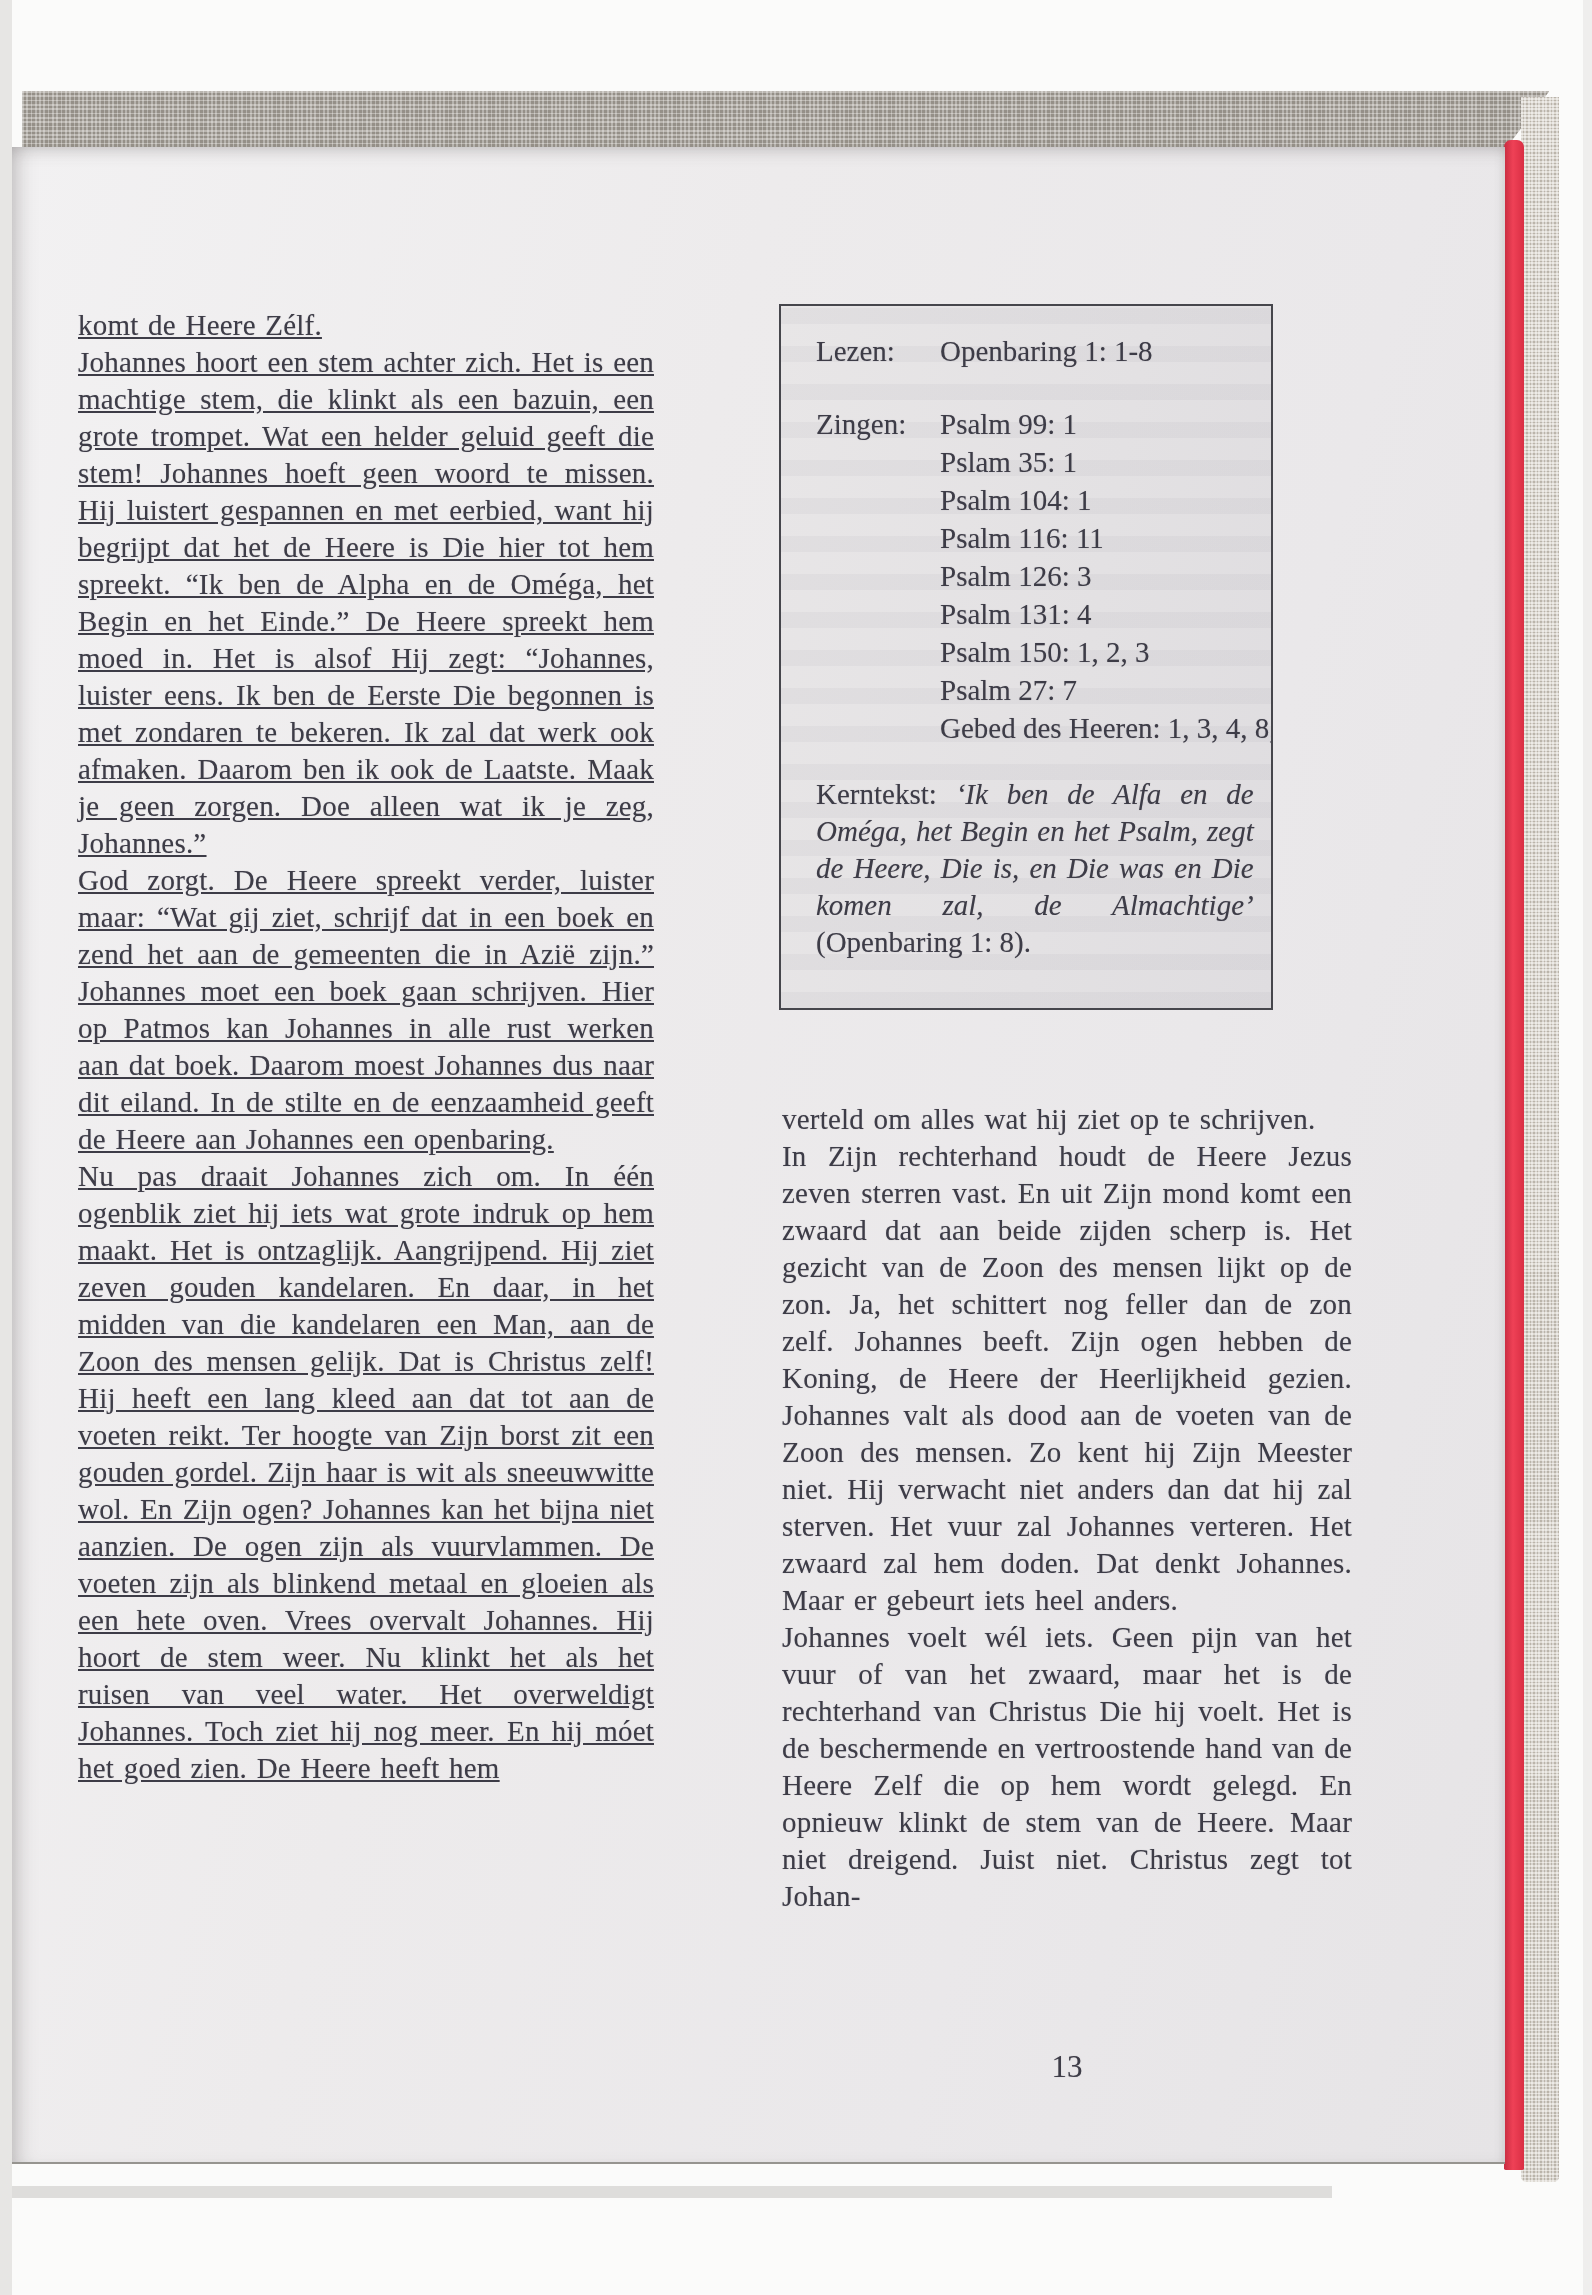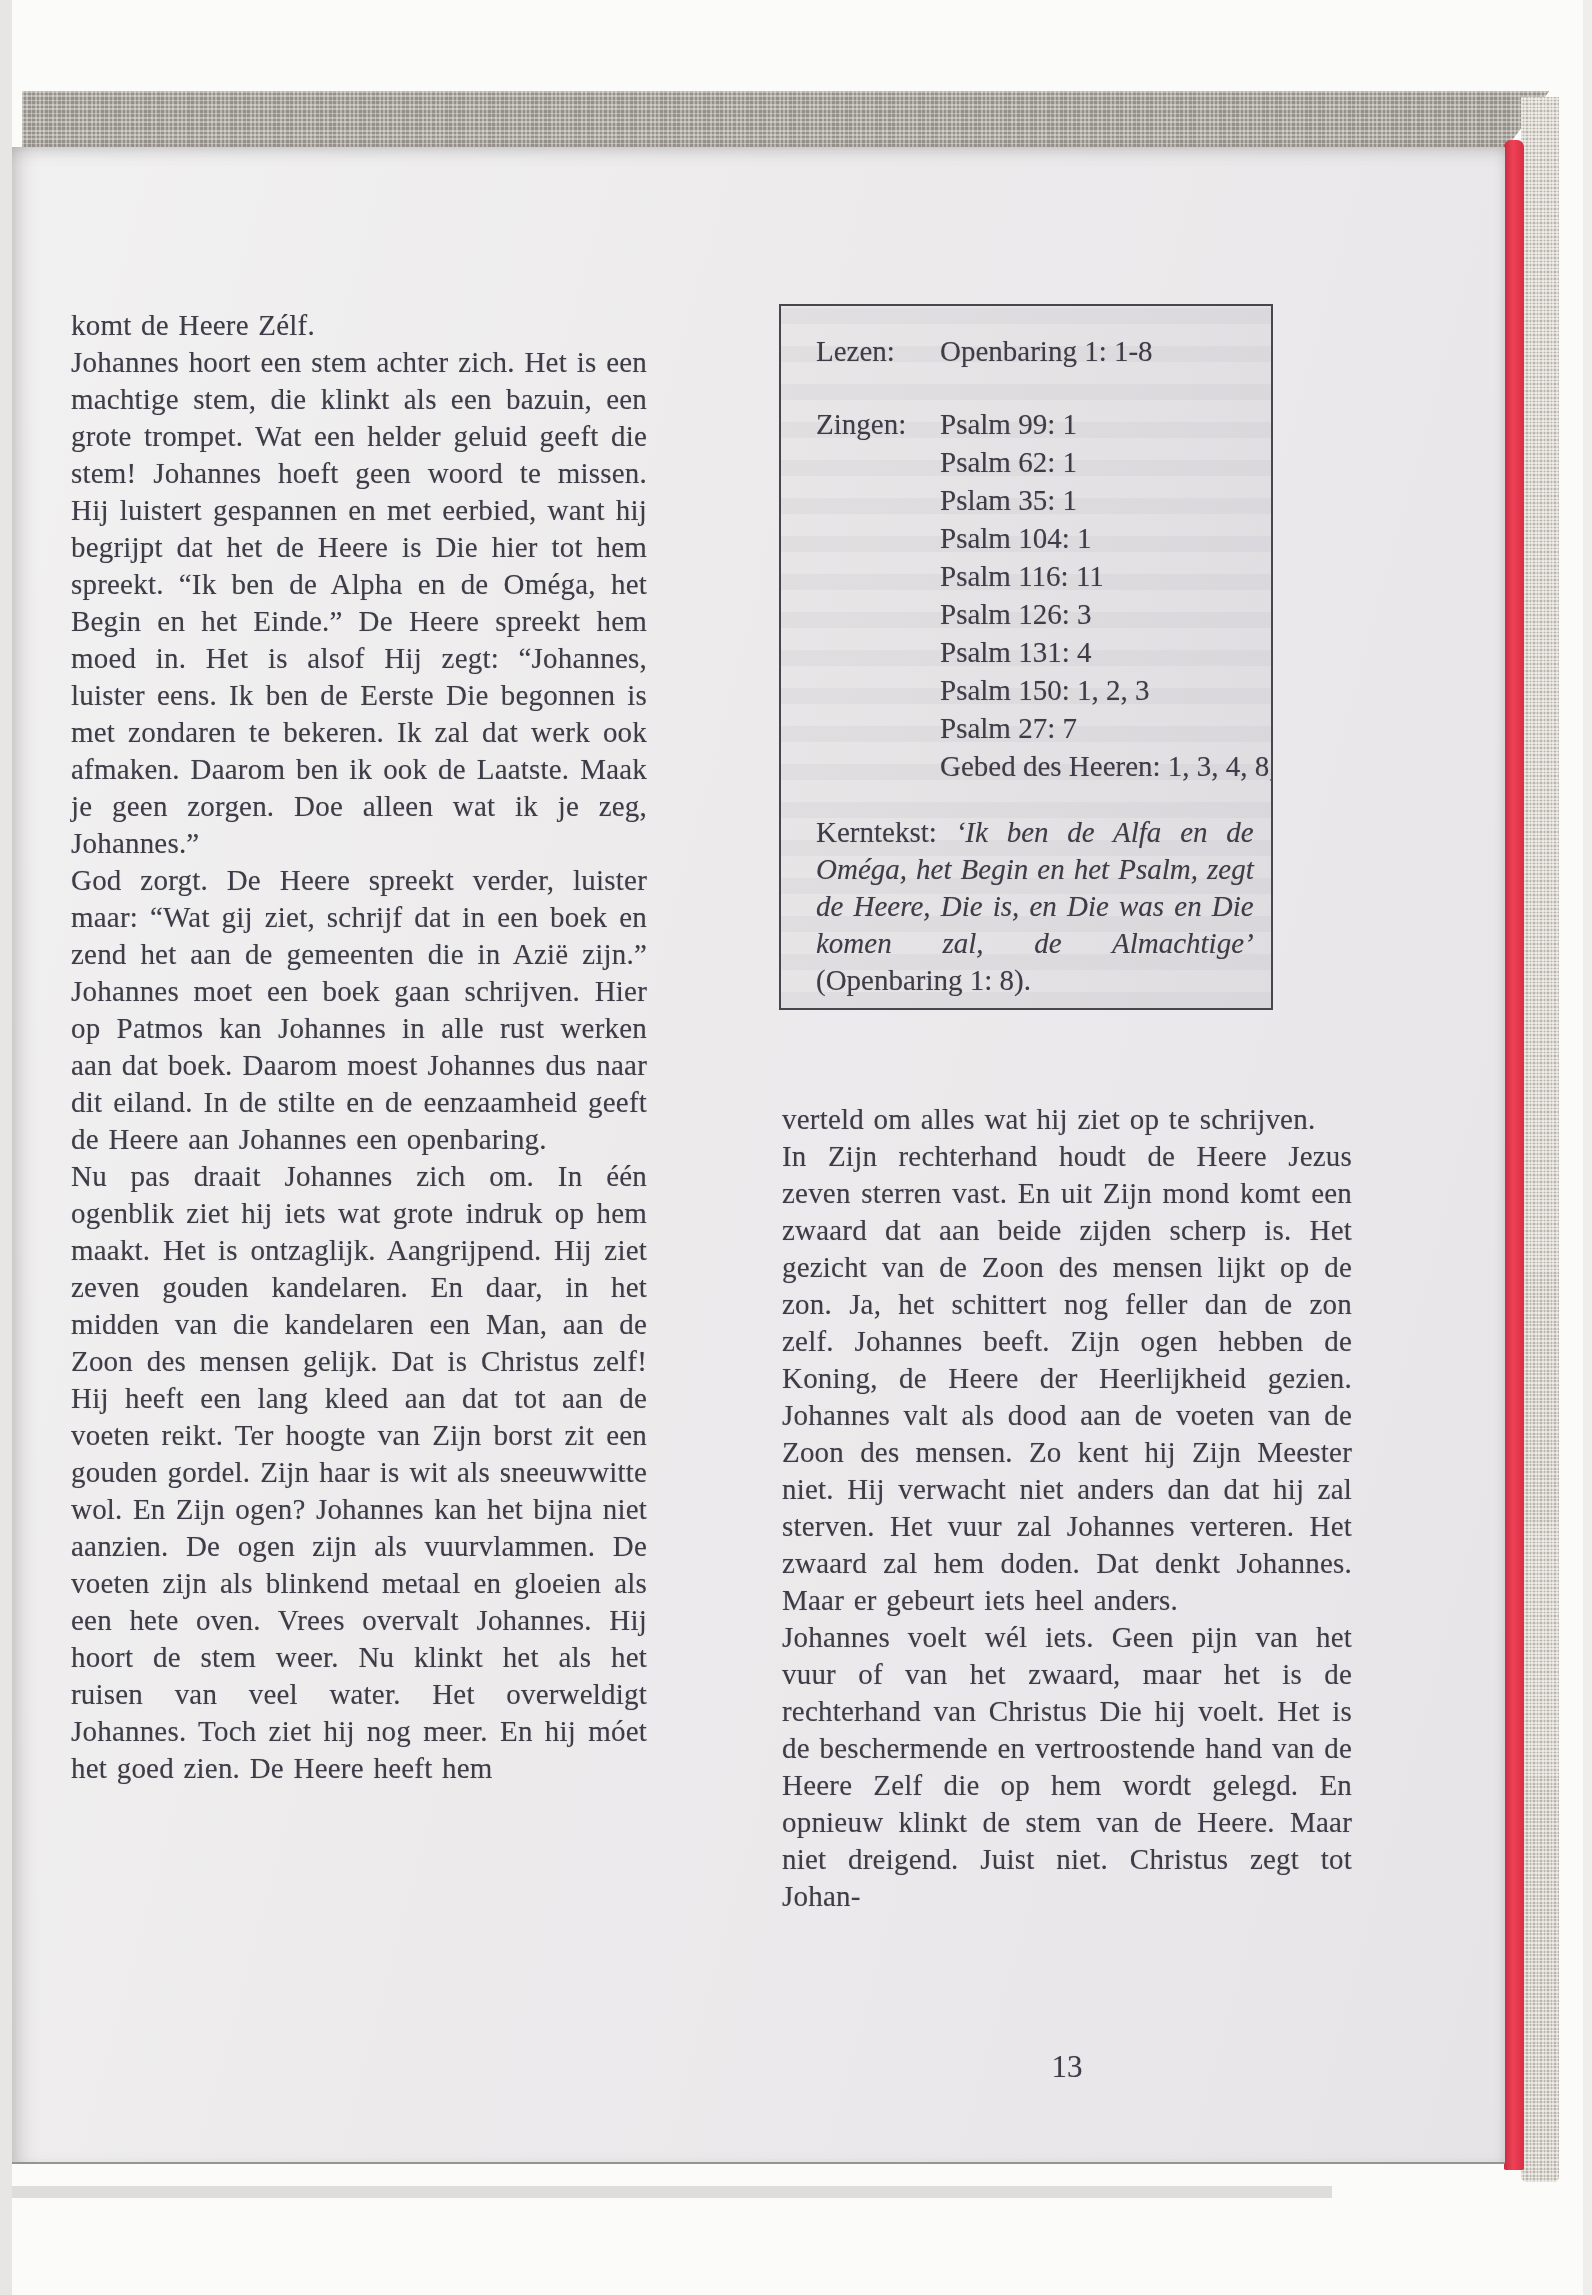--- a/index.html
+++ b/index.html
@@ -46,21 +46,21 @@
       inset -8.6px 0 12px -8.6px rgba(84,78,78,.20);
   }
   
   .textcol{
     position:absolute;color:#3d3c47;
     font-size:29px;line-height:37px;
     text-align:justify;word-spacing:2.2px;letter-spacing:0.2px;
     text-shadow:0 0 0.9px rgba(62,60,72,.35);
   }
   .textcol p{margin:0;}
-  .col-left{left:71px;top:307px;width:576px;}
+  .col-left{left:78px;top:307px;width:576px;text-decoration:underline;}
   .col-right{left:782px;top:1101px;width:570px;}
   
   .info-box{
     position:absolute;left:779px;top:304px;width:494px;height:706px;
     box-sizing:border-box;border:2.6px solid #46464c;
     background:
       repeating-linear-gradient(0deg, rgba(104,101,118,.055) 0 16.4px, rgba(0,0,0,0) 16.4px 38px),
       linear-gradient(100deg,#e8e6e7 0%,#e3e1e3 60%,#dfdde0 100%);
     padding:26px 17.3px 13px 35px;overflow:hidden;
     color:#3d3c47;font-size:29px;line-height:38px;
@@ -102,21 +102,20 @@
 
 <div class="info-box">
   <div class="box-row">
     <div class="box-label">Lezen:</div>
     <div class="box-value">Openbaring 1: 1-8</div>
   </div>
   <div class="box-row zingen-row">
     <div class="box-label">Zingen:</div>
     <div class="box-value">
       <div class="zingen-item">Psalm 99: 1</div>
-      <div class="zingen-item">Psalm 62: 1</div>
       <div class="zingen-item">Pslam 35: 1</div>
       <div class="zingen-item">Psalm 104: 1</div>
       <div class="zingen-item">Psalm 116: 11</div>
       <div class="zingen-item">Psalm 126: 3</div>
       <div class="zingen-item">Psalm 131: 4</div>
       <div class="zingen-item">Psalm 150: 1, 2, 3</div>
       <div class="zingen-item">Psalm 27: 7</div>
       <div class="zingen-item">Gebed des Heeren: 1, 3, 4, 8, 9</div>
     </div>
   </div>

